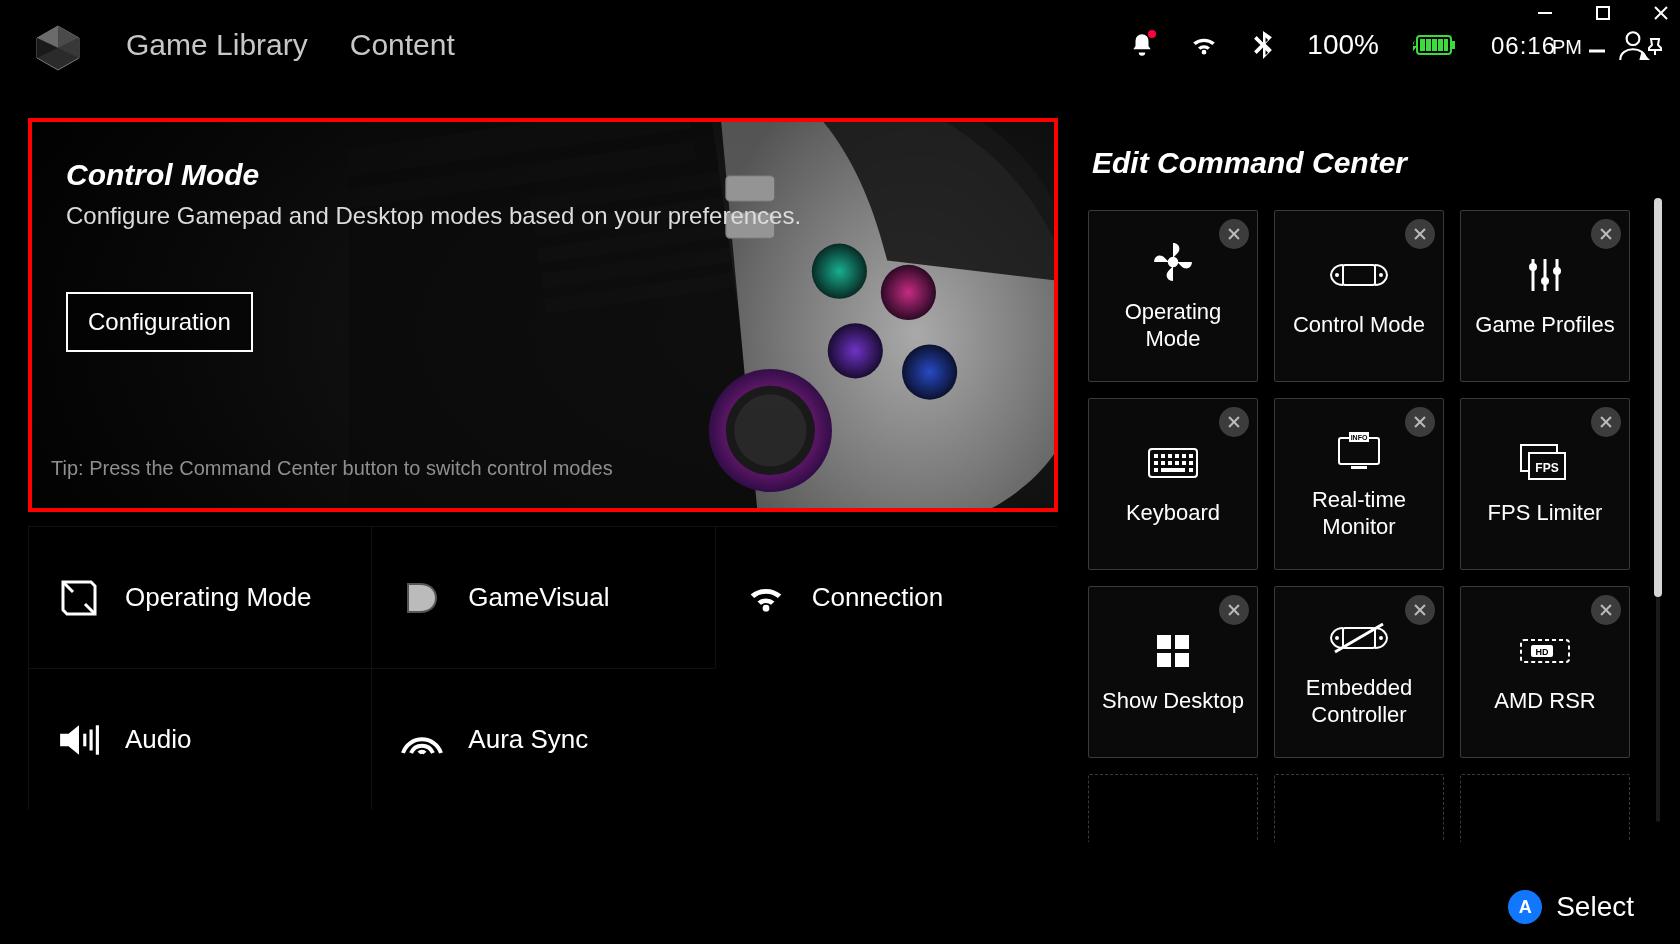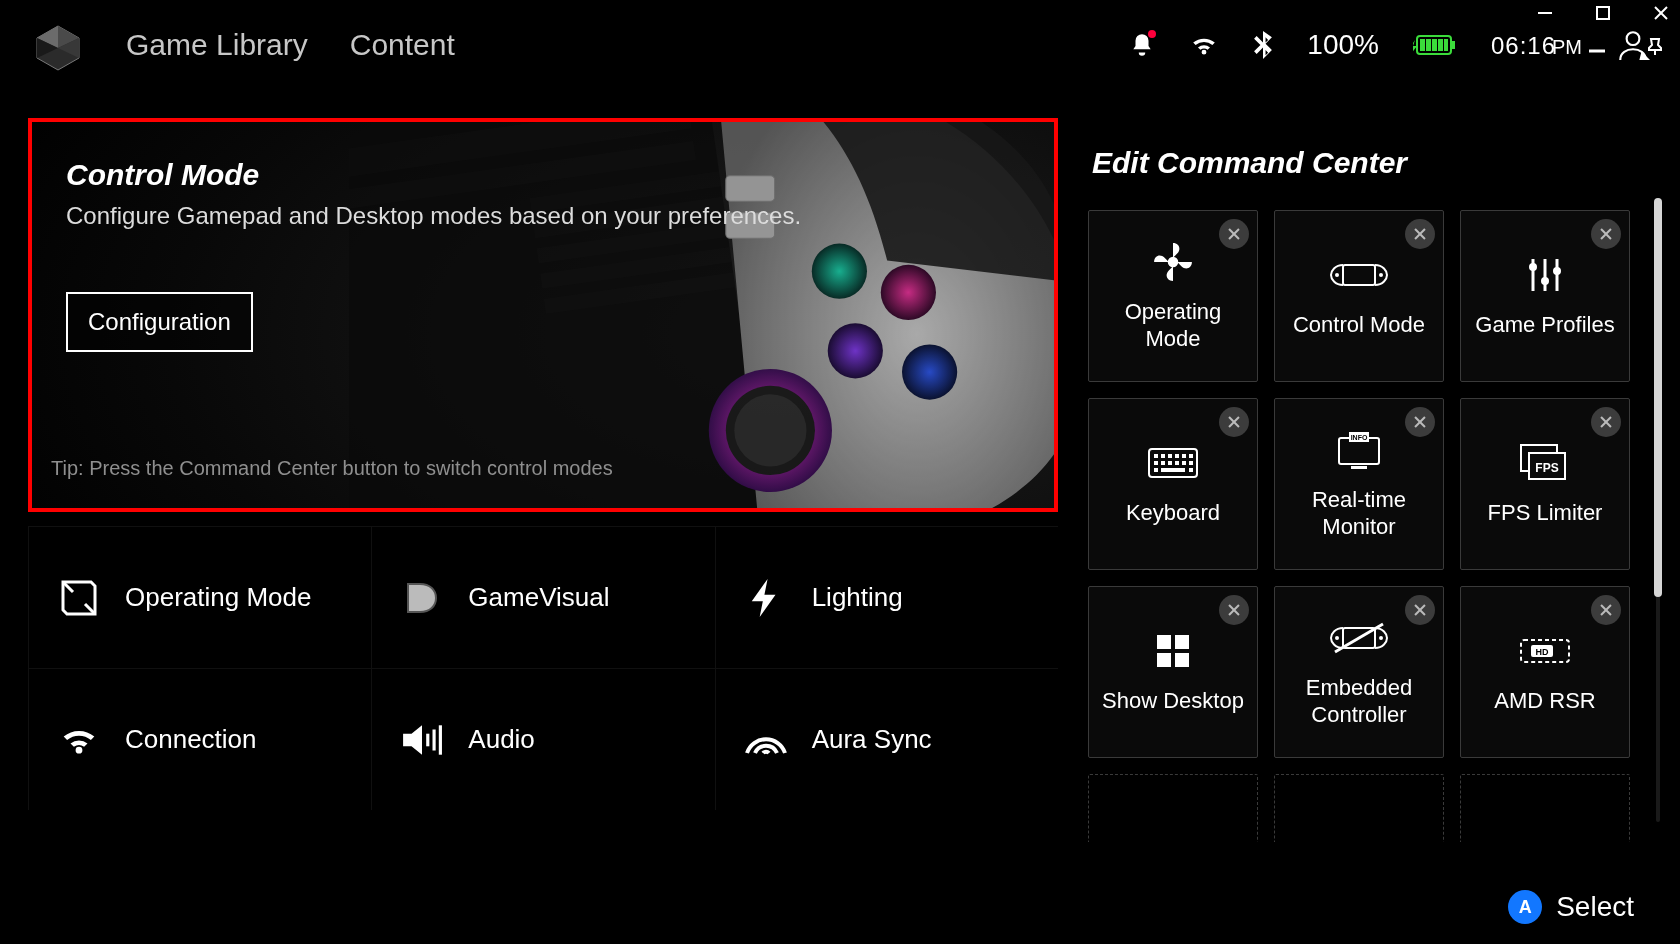--- a/index.html
+++ b/index.html
@@ -251,28 +251,20 @@
         <span class="tlabel">Operating Mode</span>
       </div>
       <div class="settings-tile">
         <span class="ticon">
           <svg width="40" height="40" viewBox="0 0 40 40">
               <path d="M6 34V6h12c10 0 16 6 16 14s-6 14-16 14H6z" fill="#bbb"></path>
               <path d="M6 34V6h12c10 0 16 6 16 14s-6 14-16 14H6z" fill="none" stroke="#555" stroke-width="2"></path>
             </svg>
         </span>
         <span class="tlabel">GameVisual</span>
-      </div>
-      <div class="settings-tile">
-        <span class="ticon">
-          <svg width="38" height="38" viewBox="0 0 24 24">
-              <path fill="#fff" d="M13 0L3 14h7l-2 10L18 10h-7z"></path>
-            </svg>
-        </span>
-        <span class="tlabel">Lighting</span>
       </div>
       <div class="settings-tile">
         <span class="ticon">
           <svg width="42" height="34" viewBox="0 0 24 20">
               <path fill="#fff" d="M12 18a2 2 0 1 0 0-4 2 2 0 0 0 0 4zm-5-6a8 8 0 0 1 10 0l-2 2a5 5 0 0 0-6 0zm-4-4a14 14 0 0 1 18 0l-2 2a11 11 0 0 0-14 0z"></path>
             </svg>
         </span>
         <span class="tlabel">Connection</span>
       </div>
       <div class="settings-tile">

